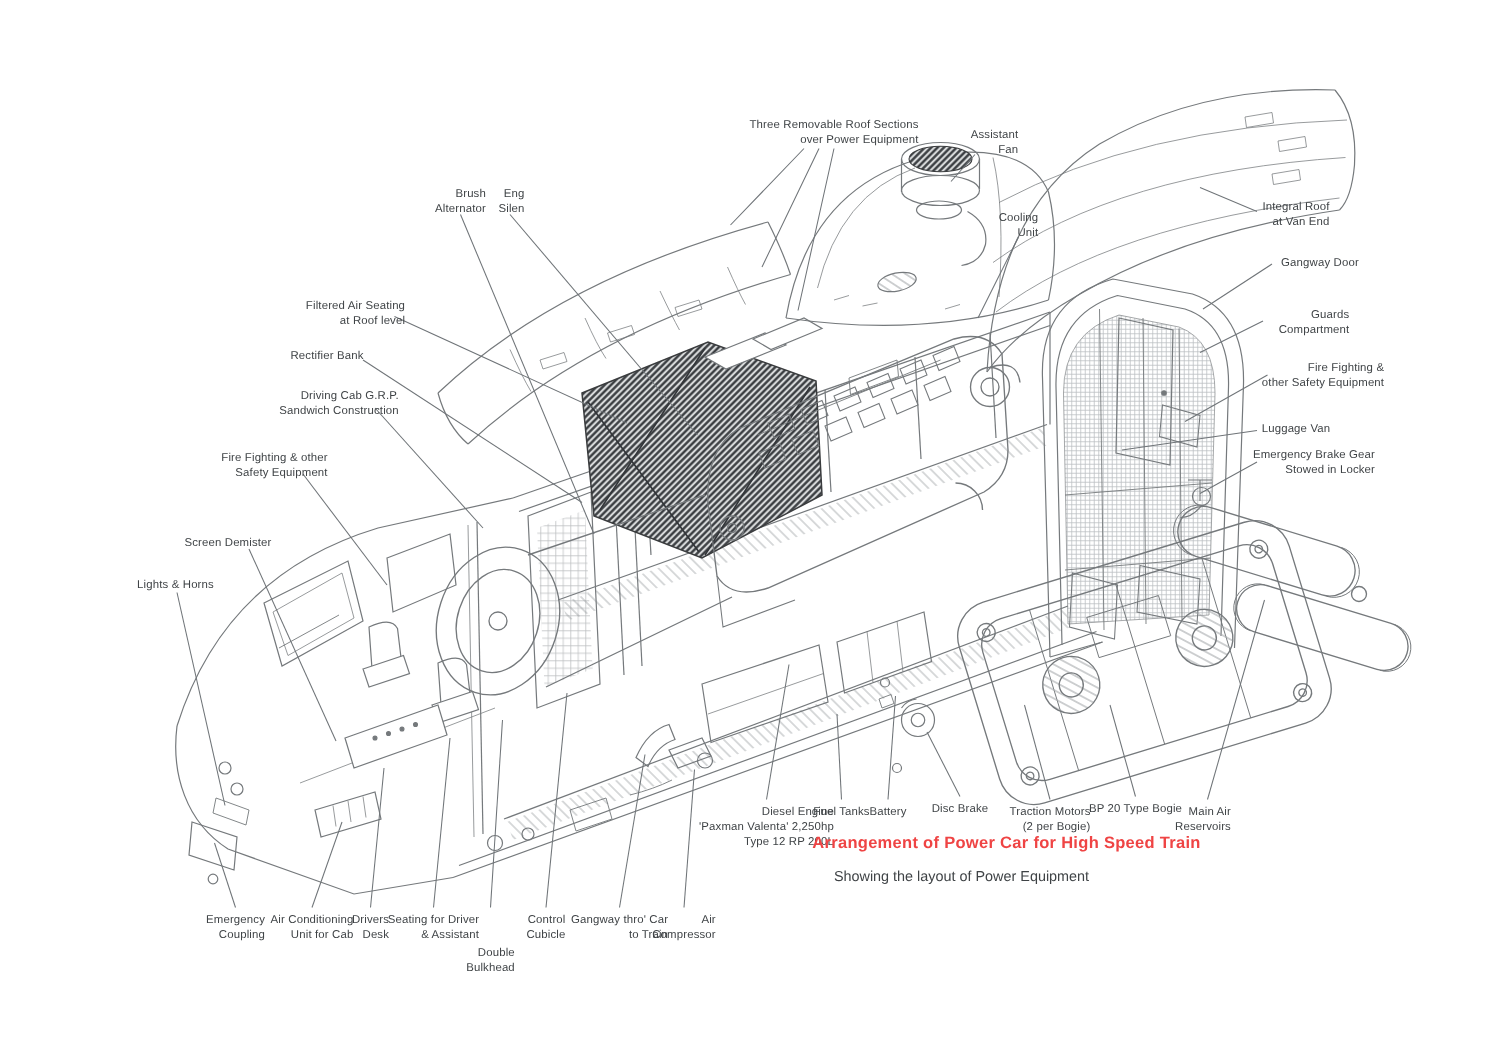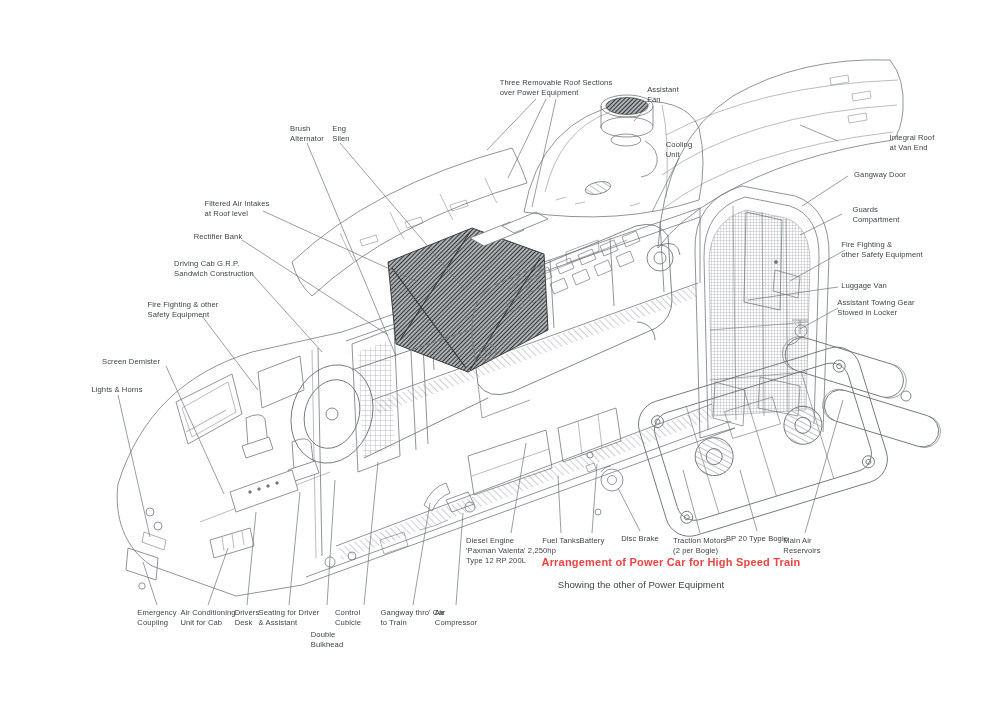--- a/index.html
+++ b/index.html
@@ -3,21 +3,21 @@
 <meta charset="utf-8">
 <style>
   html,body{margin:0;padding:0;}
   body{
     width:1000px;height:708px;position:relative;background:#ffffff;
     font-family:"Liberation Sans", sans-serif;overflow:hidden;
   }
   #art{position:absolute;left:0;top:0;}
   .lbl{
     position:absolute;transform:translateX(-50%);
-    font-size:7.6px;line-height:1.3;color:#3f4346;text-align:left;
+    font-size:7.6px;line-height:1.3;color:#3f4346;text-align:right;
     white-space:pre-line;letter-spacing:.1px;
   }
   #title{
     position:absolute;left:671px;top:556px;transform:translateX(-50%);
     font-size:11px;font-weight:bold;color:#ef4444;letter-spacing:.2px;white-space:nowrap;
   }
   #subtitle{
     position:absolute;left:641px;top:579px;transform:translateX(-50%);
     font-size:9.6px;color:#3f4346;white-space:nowrap;
   }
@@ -284,40 +284,40 @@
 </svg>
 
 <div class="lbl" style="left:556px;top:78px">Three Removable Roof Sections
 over Power Equipment</div>
 <div class="lbl" style="left:663px;top:85px">Assistant
 Fan</div>
 <div class="lbl" style="left:307px;top:124px">Brush
 Alternator</div>
 <div class="lbl" style="left:341px;top:124px">Eng
 Silen</div>
-<div class="lbl" style="left:912px;top:133px">Integral Roof
+<div class="lbl" style="left:864px;top:133px">Integral Roof
 at Van End</div>
 <div class="lbl" style="left:679px;top:140px">Cooling
 Unit</div>
 <div class="lbl" style="left:880px;top:170px">Gangway Door</div>
-<div class="lbl" style="left:237px;top:199px">Filtered Air Intakes
+<div class="lbl" style="left:237px;top:199px">Filtered Air Seating
 at Roof level</div>
 <div class="lbl" style="left:876px;top:205px">Guards
 Compartment</div>
 <div class="lbl" style="left:218px;top:232px">Rectifier Bank</div>
 <div class="lbl" style="left:882px;top:240px">Fire Fighting &amp;
 other Safety Equipment</div>
-<div class="lbl" style="left:214px;top:259px">Driving Cab G.R.P.
+<div class="lbl" style="left:226px;top:259px">Driving Cab G.R.P.
 Sandwich Construction</div>
 <div class="lbl" style="left:864px;top:281px">Luggage Van</div>
 <div class="lbl" style="left:183px;top:300px">Fire Fighting &amp; other
 Safety Equipment</div>
-<div class="lbl" style="left:876px;top:298px">Assistant Towing Gear
+<div class="lbl" style="left:876px;top:298px">Emergency Brake Gear
 Stowed in Locker</div>
-<div class="lbl" style="left:131px;top:357px">Screen Demister</div>
+<div class="lbl" style="left:152px;top:357px">Screen Demister</div>
 <div class="lbl" style="left:117px;top:385px">Lights &amp; Horns</div>
 <div class="lbl" style="left:511px;top:536px">Diesel Engine
 'Paxman Valenta' 2,250hp
 Type 12 RP 200L</div>
 <div class="lbl" style="left:561px;top:536px">Fuel Tanks</div>
 <div class="lbl" style="left:592px;top:536px">Battery</div>
 <div class="lbl" style="left:640px;top:534px">Disc Brake</div>
 <div class="lbl" style="left:700px;top:536px">Traction Motors
 (2 per Bogie)</div>
 <div class="lbl" style="left:757px;top:534px">BP 20 Type Bogie</div>
@@ -326,21 +326,21 @@
 <div class="lbl" style="left:157px;top:608px">Emergency
 Coupling</div>
 <div class="lbl" style="left:208px;top:608px">Air Conditioning
 Unit for Cab</div>
 <div class="lbl" style="left:247px;top:608px">Drivers
 Desk</div>
 <div class="lbl" style="left:289px;top:608px">Seating for Driver
 &amp; Assistant</div>
 <div class="lbl" style="left:327px;top:630px">Double
 Bulkhead</div>
-<div class="lbl" style="left:348px;top:608px">Control
+<div class="lbl" style="left:364px;top:608px">Control
 Cubicle</div>
 <div class="lbl" style="left:413px;top:608px">Gangway thro' Car
 to Train</div>
 <div class="lbl" style="left:456px;top:608px">Air
 Compressor</div>
 
 <div id="title">Arrangement of Power Car for High Speed Train</div>
-<div id="subtitle">Showing the other of Power Equipment</div>
+<div id="subtitle">Showing the layout of Power Equipment</div>
 
 </body></html>

